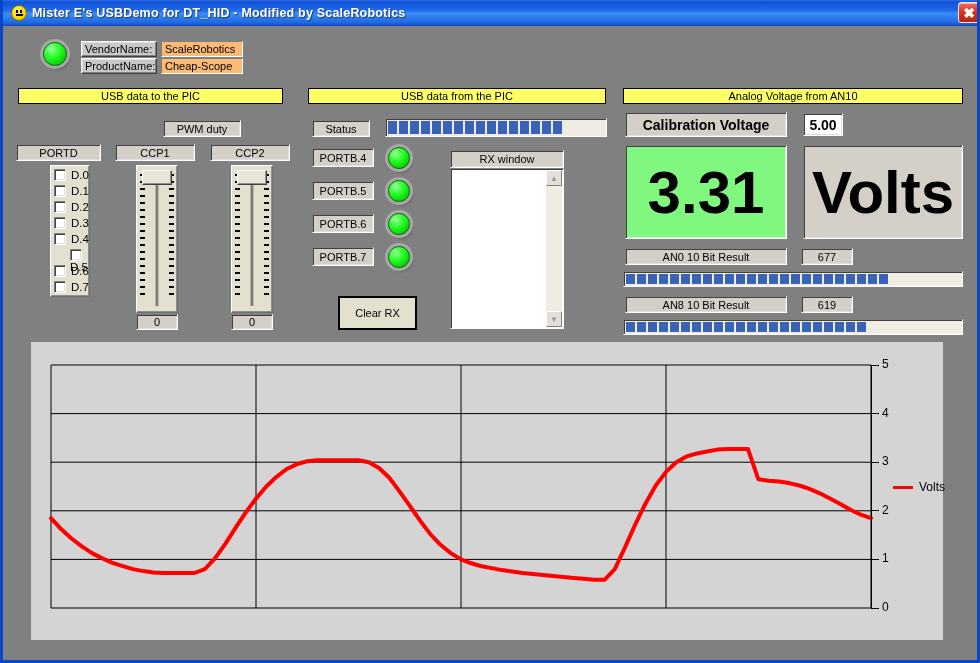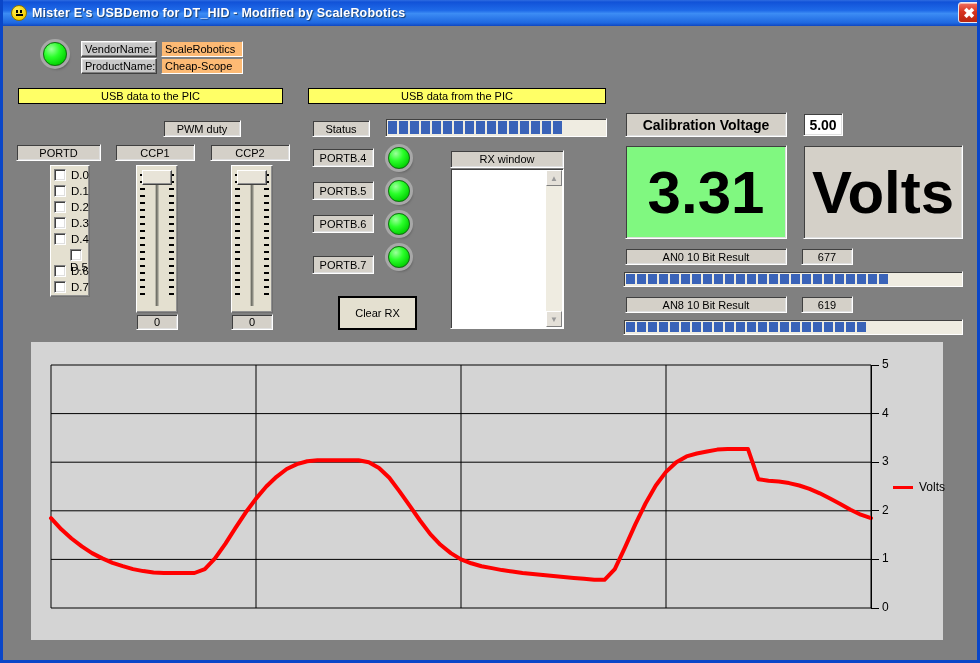--- a/index.html
+++ b/index.html
@@ -334,34 +334,35 @@
       <i></i>
     </div>
 
   <div id="portb-rows">
       <div class="sunken-lbl" style="left: 309px; top: 148px; width: 62px; height: 19px;">PORTB.4</div>
       <div class="led small" style="left: 385px; top: 147px;"></div>
       <div class="sunken-lbl" style="left: 309px; top: 181px; width: 62px; height: 19px;">PORTB.5</div>
       <div class="led small" style="left: 385px; top: 180px;"></div>
       <div class="sunken-lbl" style="left: 309px; top: 214px; width: 62px; height: 19px;">PORTB.6</div>
       <div class="led small" style="left: 385px; top: 213px;"></div>
-      <div class="sunken-lbl" style="left: 309px; top: 247px; width: 62px; height: 19px; margin-top: 8px;">PORTB.7</div>
+      <div class="sunken-lbl" style="left: 309px; top: 247px; width: 62px; height: 19px;">PORTB.7</div>
       <div class="led small" style="left: 385px; top: 246px;"></div>
     </div>
 
   <div class="btn3d" style="left:335px;top:296px;width:79px;height:34px;border:2px solid #000;box-shadow:none;background:#e4e0d0;">Clear RX</div>
 
   <div class="sunken-lbl" style="left:447px;top:150px;width:114px;height:18px;">RX window</div>
   <div id="rx-box" style="left:447px;top:168px;width:114px;height:161px;">
     <div class="scrollbar">
       <div class="sb-btn" style="top:0;">▲</div>
       <div class="sb-btn" style="bottom:0;">▼</div>
     </div>
   </div>
 
+  <div class="panel-title" style="left:620px;top:88px;width:340px;height:16px;">Analog Voltage from AN10</div>
 
   <div class="sunken-lbl" style="left:622px;top:112px;width:162px;height:25px;font-size:14px;font-weight:bold;">Calibration Voltage</div>
   <div class="sunken-lbl" style="left:800px;top:113px;width:40px;height:23px;background:#fff;font-size:14px;font-weight:bold;">5.00</div>
 
   <div class="sunken-lbl" id="voltage-display" style="left:622px;top:145px;width:162px;height:94px;background:#80f880;font-size:60px;font-weight:bold;">3.31</div>
   <div class="sunken-lbl" style="left:800px;top:145px;width:160px;height:94px;font-size:60px;font-weight:bold;">Volts</div>
 
   <div class="sunken-lbl" style="left:622px;top:248px;width:162px;height:17px;">AN0 10 Bit Result</div>
   <div class="sunken-lbl" style="left:798px;top:248px;width:52px;height:17px;">677</div>
   <div class="pbar" id="an0-bar" style="left:620px;top:271px;width:340px;height:16px;">

